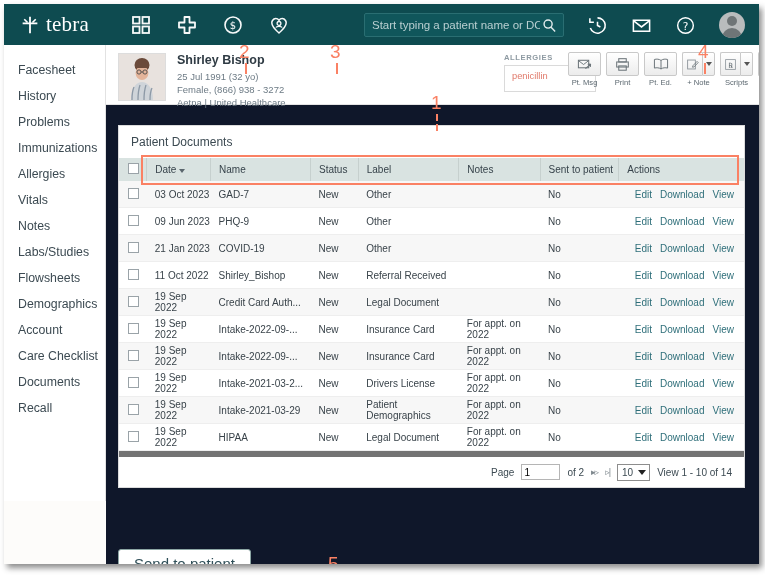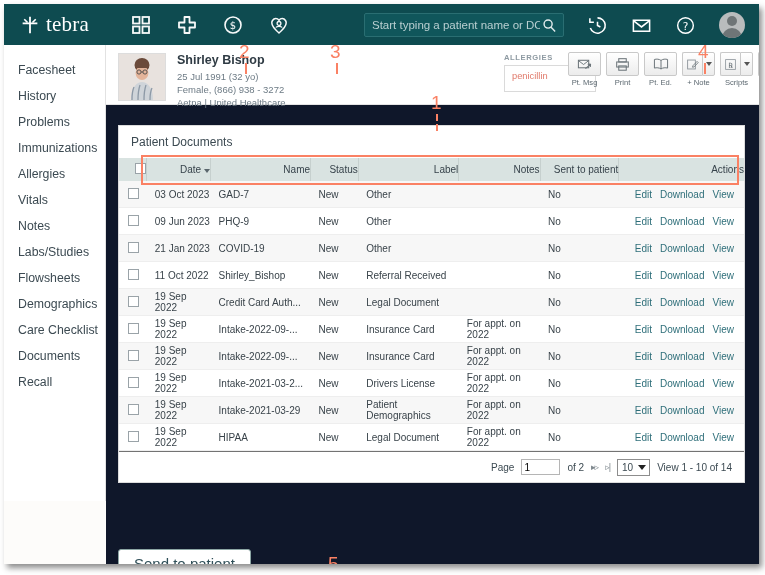--- a/index.html
+++ b/index.html
@@ -66,36 +66,36 @@
        color:#3c4a52;display:flex;align-items:center;justify-content:center;padding:0 13px;cursor:pointer;}
   .tab:first-child{border-left:1px solid #0e4b50;}
   .tab.active{background:#0e4b50;color:#fff;font-weight:bold;border-color:#0e4b50;}
   .upload-btn{position:absolute;right:18px;top:-1px;background:#fa8164;color:#fff;font-size:10px;
      border:none;border-radius:3px;padding:5px 14px;cursor:pointer;font-family:"Liberation Sans",sans-serif;}
 
   
   .panel{position:absolute;left:12px;top:80px;right:14px;background:#fff;border:1px solid #dcdcdc;}
   .panel-t{font-size:12px;color:#3c4a52;padding:9px 0 9px 12px;}
   table{border-collapse:collapse;width:100%;font-size:10px;}
-  thead th{background:#d9e3e1;color:#37434b;font-weight:normal;text-align:right;
+  thead th{background:#d9e3e1;color:#37434b;font-weight:normal;text-align:left;
      height:23px;padding:0 0 0 8px;border-right:1px solid #c6d0ce;font-size:10px;}
   thead th:last-child{border-right:none;}
   tbody td{height:22px;padding:2px 0 2px 8px;color:#39434a;border-bottom:1px solid #eeeeee;vertical-align:middle;}
   tbody tr:nth-child(odd){background:#f7f7f7;}
   tbody tr:nth-child(even){background:#ffffff;}
   .cb{width:9px;height:9px;border:1px solid #9aa3a8;background:#fff;display:inline-block;cursor:pointer;}
   .col-cb{width:22px;padding-left:9px;}
   td.lnk-cell{text-align:right;padding-right:10px;white-space:nowrap;}
   .alink{color:#2f6f7a;cursor:pointer;margin-left:8px;text-align:right;}
   .sort-ar{display:inline-block;margin-left:3px;width:0;height:0;
      border-left:3px solid transparent;border-right:3px solid transparent;border-top:4px solid #5a666d;}
 
   
   .pager{height:30px;display:flex;align-items:center;justify-content:flex-end;padding-right:12px;
-         font-size:10px;color:#3c4a52;gap:7px;background:#fff;border-top:1px solid #737373;}
+         font-size:10px;color:#3c4a52;gap:7px;background:#fff;border-top:6px solid #737373;}
   .pager input{width:33px;height:14px;border:1px solid #b5b5b5;font-size:10px;padding:0 2px;
      font-family:"Liberation Sans",sans-serif;}
   .pgbtn{cursor:pointer;color:#7d878d;font-size:9px;letter-spacing:-1px;}
   .selbox{border:1px solid #8d8d8d;height:15px;display:flex;align-items:center;padding:0 3px 0 4px;
      font-size:10px;gap:5px;cursor:pointer;background:#fff;}
   .selbox i{width:0;height:0;border-left:4px solid transparent;border-right:4px solid transparent;border-top:5px solid #222;}
 
   .send-btn{position:absolute;left:12px;top:504px;border:1px solid #8ca6a4;background:#fff;
      color:#2f4f58;font-size:15px;border-radius:3px;padding:5px 15px;cursor:pointer;
      font-family:"Liberation Sans",sans-serif;}
@@ -173,20 +173,21 @@
       <div class="side-item">Facesheet</div>
       <div class="side-item">History</div>
       <div class="side-item">Problems</div>
       <div class="side-item">Immunizations</div>
       <div class="side-item">Allergies</div>
       <div class="side-item">Vitals</div>
       <div class="side-item">Notes</div>
       <div class="side-item">Labs/Studies</div>
       <div class="side-item">Flowsheets</div>
       <div class="side-item">Demographics</div>
+      <div class="side-item">Account</div>
       <div class="side-item">Care Checklist</div>
       <div class="side-item">Documents</div>
       <div class="side-item">Recall</div>
     </div>
 
     <div class="content">
 
       <div class="pt-header">
         <div class="pt-photo">
           <svg viewBox="0 0 46 46" width="46" height="46">

